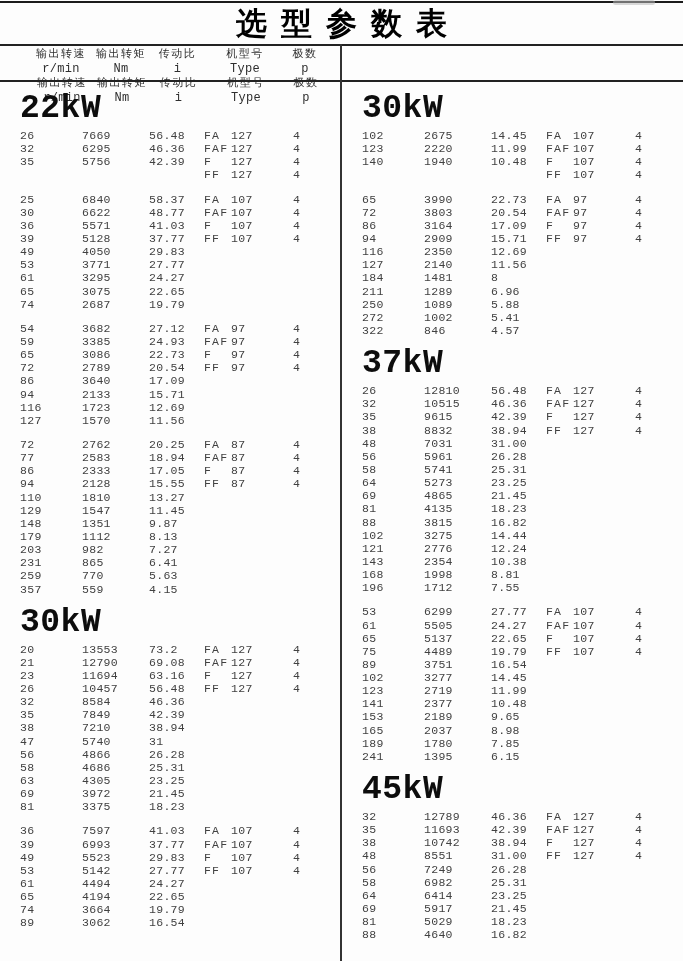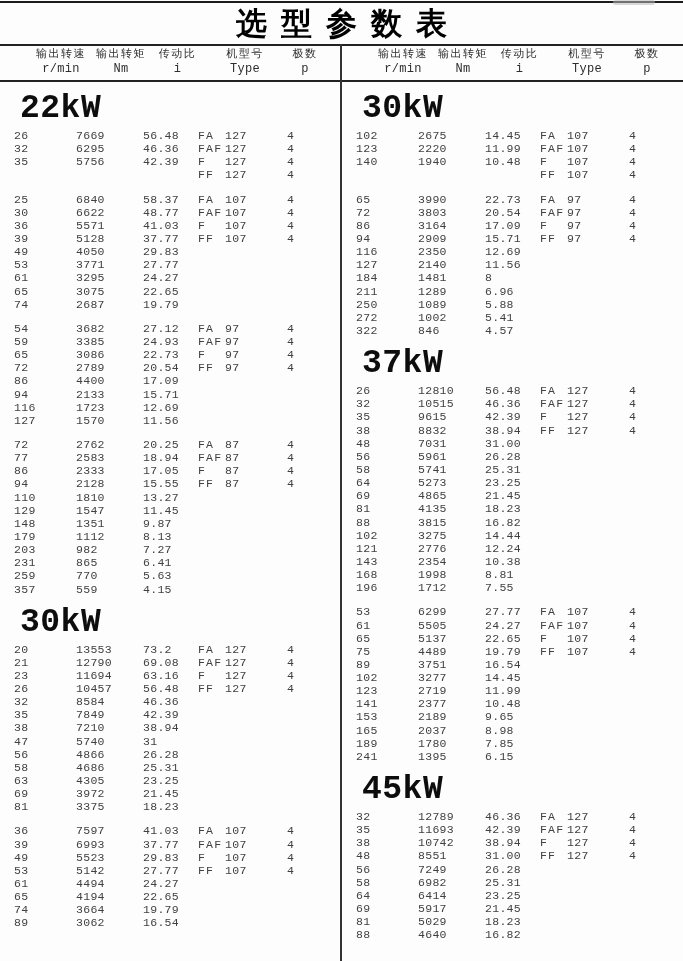--- a/index.html
+++ b/index.html
@@ -17,38 +17,38 @@
     position:absolute;top:3px;left:0;width:100%;
     text-align:center;font-size:31px;font-weight:800;color:#000;
     letter-spacing:14px;text-indent:14px;white-space:nowrap;
   }
   .rule{position:absolute;left:0;width:683px;height:2px;background:#222;}
   .rule-title{top:44px;}
   .rule-header{top:80px;}
   .divider-v{position:absolute;left:340px;top:44px;width:2px;height:917px;background:#333;}
 
   
-  .header-band{position:absolute;top:47px;left:0;width:683px;height:32px;display:flex;}
+  .header-band{position:absolute;top:47px;left:0;width:683px;height:32px;display:flex;flex-direction:column;}
   .header-half{width:341px;display:flex;padding-left:30px;box-sizing:border-box;}
   .header-half.right{margin-left:1px;}
   .hcell{text-align:center;}
   .hw-speed{width:62px}.hw-torque{width:58px}.hw-ratio{width:55px}.hw-model{width:80px}.hw-poles{width:40px}
   .hzh{display:block;font-size:11px;letter-spacing:1.5px;color:#2e2e2e;line-height:15px;white-space:nowrap;}
   .hunit{display:block;font-size:12px;color:#2e2e2e;line-height:14px;letter-spacing:.3px;}
 
   
   .col{position:absolute;top:88px;width:341px;height:873px;overflow:hidden;}
   .col-left{left:0;}
   .col-right{left:342px;}
   .section-heading{
     font-size:33px;font-weight:800;color:#0d0d0d;line-height:30px;
     margin:6px 0 5px 20px;letter-spacing:.5px;
   }
   .section-heading.next{margin-top:12px;}
-  .group{padding-left:14px;margin-bottom:11px;}
+  .group{padding-left:20px;margin-bottom:11px;}
   .trow{display:flex;height:13.15px;line-height:13.15px;font-size:11.5px;color:#414141;letter-spacing:.3px;white-space:nowrap;}
   .c-speed{width:62px}
   .c-torque{width:67px}
   .c-ratio{width:55px}
   .c-prefix{width:27px;letter-spacing:1.2px;}
   .c-size{width:62px}
   .c-poles{width:20px}
 </style>
 </head>
 <body>
@@ -247,21 +247,21 @@
         <div class="trow">
           <span class="c-speed">72</span>
           <span class="c-torque">2789</span>
           <span class="c-ratio">20.54</span>
           <span class="c-prefix">FF</span>
           <span class="c-size">97</span>
           <span class="c-poles">4</span>
         </div>
         <div class="trow">
           <span class="c-speed">86</span>
-          <span class="c-torque">4400</span>
+          <span class="c-torque">3640</span>
           <span class="c-ratio">17.09</span>
           <span class="c-prefix"></span>
           <span class="c-size"></span>
           <span class="c-poles"></span>
         </div>
         <div class="trow">
           <span class="c-speed">94</span>
           <span class="c-torque">2133</span>
           <span class="c-ratio">15.71</span>
           <span class="c-prefix"></span>

